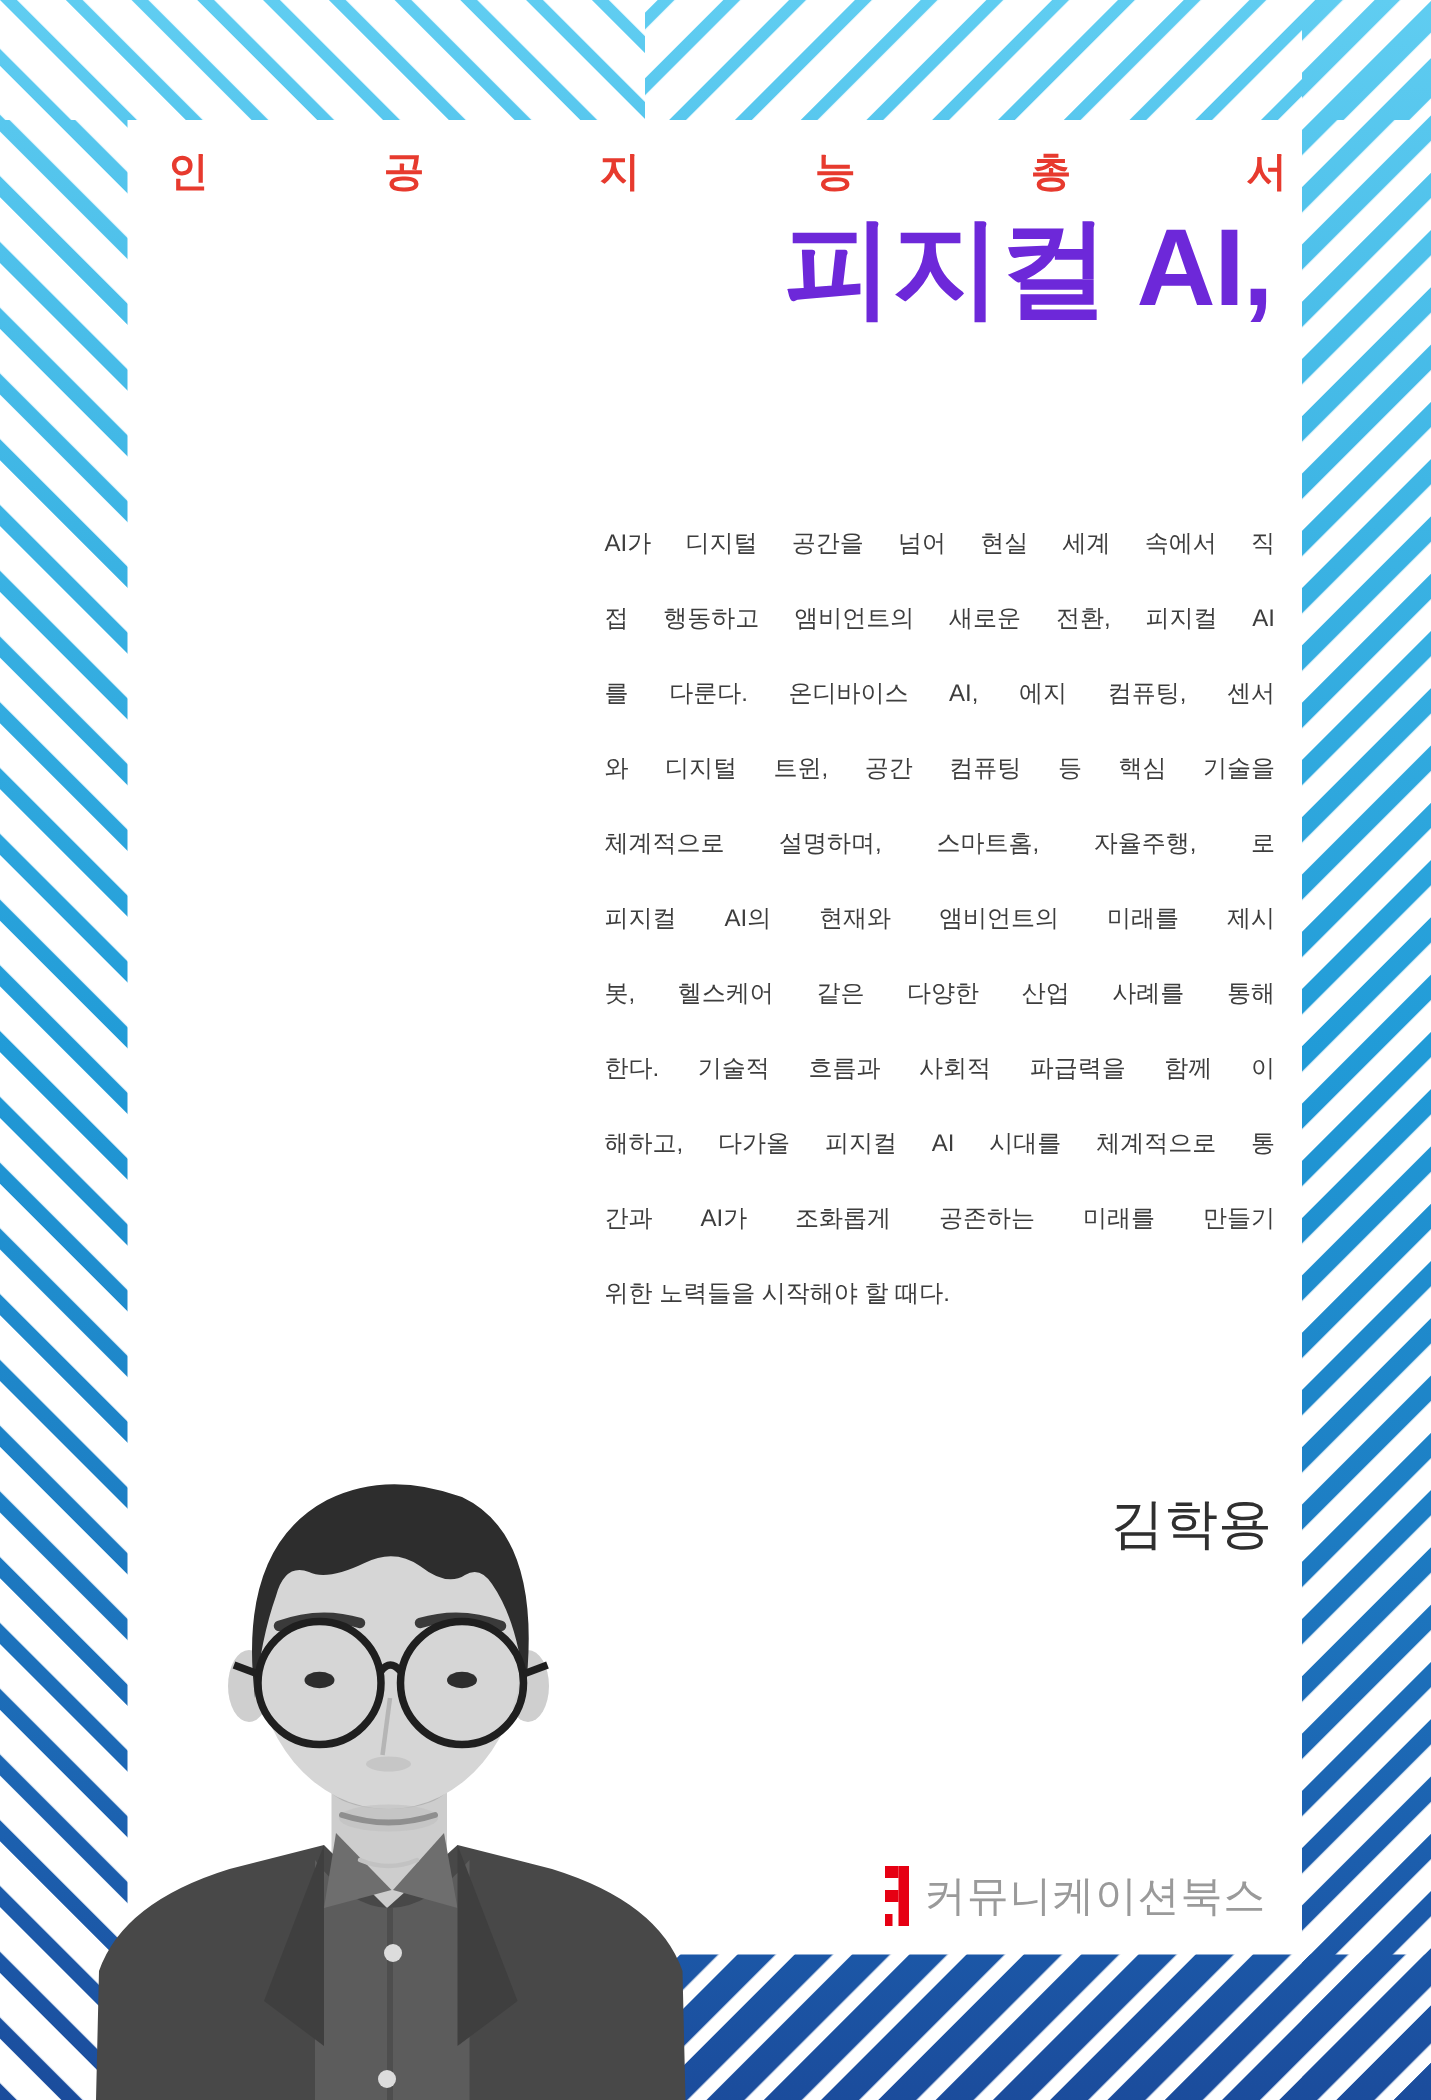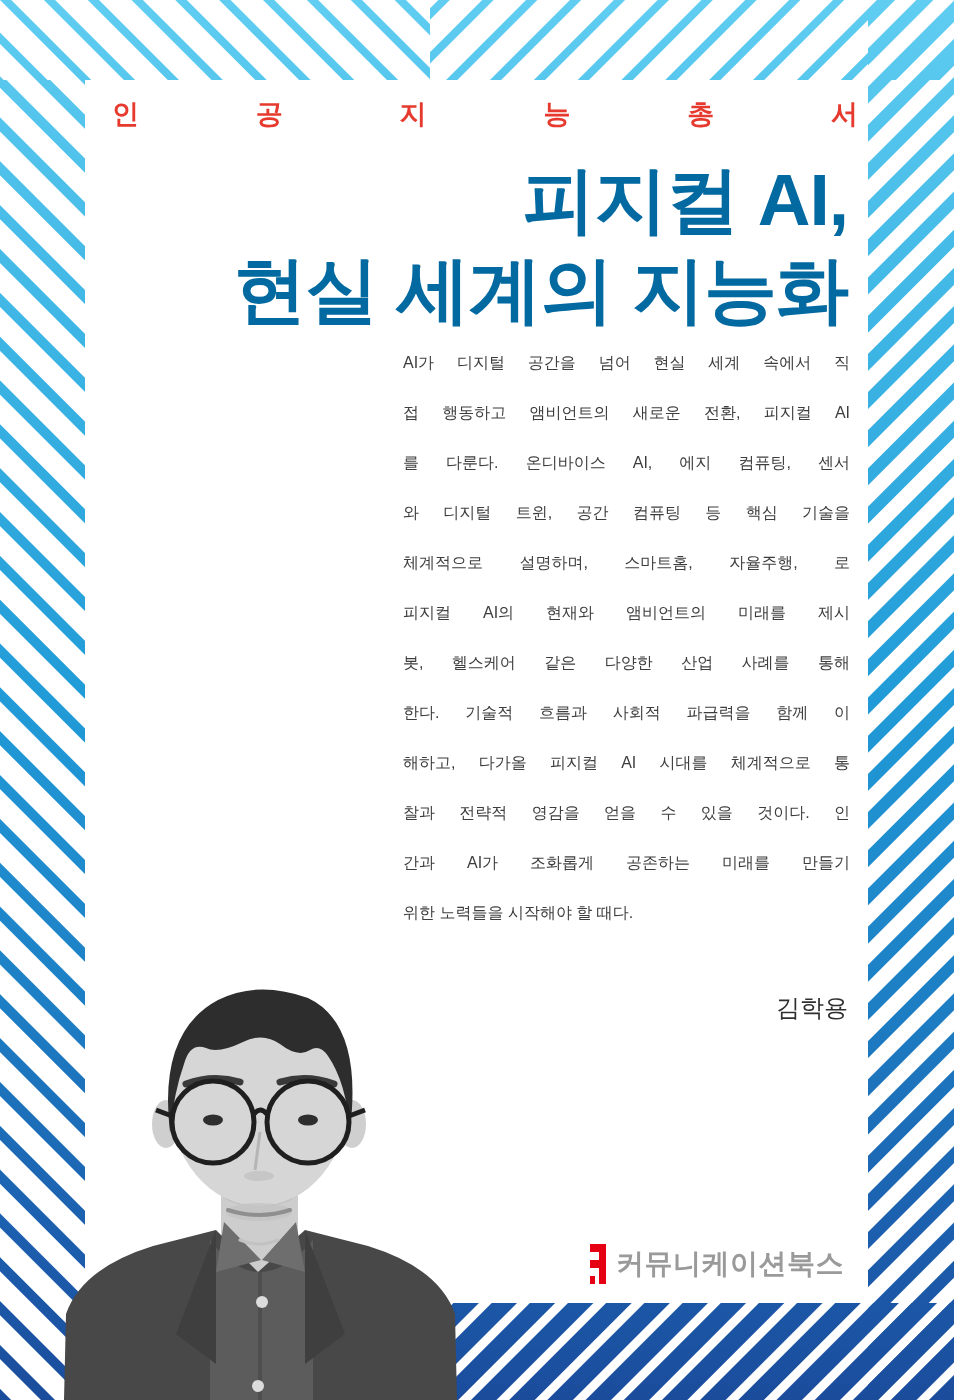--- a/index.html
+++ b/index.html
@@ -9,44 +9,44 @@
   }
   .frame{position:absolute;left:0;top:0;z-index:1;}
   
   .series-row{
     position:absolute;left:112px;right:96px;top:96px;z-index:2;
     display:flex;justify-content:space-between;
     font-size:27px;font-weight:700;color:#e73a2e;
   }
   
   .title{
-    position:absolute;right:106px;top:155px;z-index:2;
-    text-align:right;color:#0369a1;font-weight:900;
+    position:absolute;right:106px;top:134px;z-index:2;
+    text-align:right;color:#6d28d9;font-weight:900;
     font-size:73px;line-height:90px;letter-spacing:-1px;white-space:nowrap;
   }
   
   .body-text{
     position:absolute;left:403px;width:447px;top:338px;z-index:2;
     color:#3d3d3d;font-size:16px;
   }
   .body-line{
     height:50px;line-height:50px;white-space:nowrap;
     text-align:justify;text-align-last:justify;
   }
   .body-line.last{text-align:left;text-align-last:left;}
   .author{
     position:absolute;right:106px;top:992px;z-index:2;
-    font-size:24px;color:#2f2f2f;text-align:right;
+    font-size:36px;color:#2f2f2f;text-align:right;
   }
   .publisher{
     position:absolute;right:110px;top:1242px;height:44px;z-index:2;
     display:flex;align-items:center;gap:10px;
   }
   .publisher-name{
-    font-size:28px;font-weight:700;color:#9a9a9a;letter-spacing:0.5px;white-space:nowrap;
+    font-size:28px;font-weight:400;color:#9a9a9a;letter-spacing:0.5px;white-space:nowrap;
   }
   .photo{position:absolute;left:58px;top:972px;z-index:3;}
 </style>
 </head>
 <body>
 
 <div class="canvas">
 
   <svg class="frame" width="954" height="1400" viewBox="0 0 954 1400" aria-hidden="true">
     <defs>
@@ -89,34 +89,32 @@
     <span>인</span>
     <span>공</span>
     <span>지</span>
     <span>능</span>
     <span>총</span>
     <span>서</span>
   </div>
 
   <div class="title">
     <div>피지컬 AI,</div>
-    <div>현실 세계의 지능화</div>
   </div>
 
   <div class="body-text">
     <div class="body-line">AI가 디지털 공간을 넘어 현실 세계 속에서 직</div>
     <div class="body-line">접 행동하고 앰비언트의 새로운 전환, 피지컬 AI</div>
     <div class="body-line">를 다룬다. 온디바이스 AI, 에지 컴퓨팅, 센서</div>
     <div class="body-line">와 디지털 트윈, 공간 컴퓨팅 등 핵심 기술을</div>
     <div class="body-line">체계적으로 설명하며, 스마트홈, 자율주행, 로</div>
     <div class="body-line">피지컬 AI의 현재와 앰비언트의 미래를 제시</div>
     <div class="body-line">봇, 헬스케어 같은 다양한 산업 사례를 통해</div>
     <div class="body-line">한다. 기술적 흐름과 사회적 파급력을 함께 이</div>
     <div class="body-line">해하고, 다가올 피지컬 AI 시대를 체계적으로 통</div>
-    <div class="body-line">찰과 전략적 영감을 얻을 수 있을 것이다. 인</div>
     <div class="body-line">간과 AI가 조화롭게 공존하는 미래를 만들기</div>
     <div class="body-line last">위한 노력들을 시작해야 할 때다.</div>
   </div>
 
   <div class="author">김학용</div>
 
   <svg class="photo" width="405" height="428" viewBox="0 0 405 428" aria-hidden="true">
 
     <path d="M163,205 L163,292 Q200,312 240,292 L240,205 Z" fill="#cdcdcd"></path>
     <ellipse cx="201" cy="218" rx="40" ry="16" fill="#b3b3b3"></ellipse>

